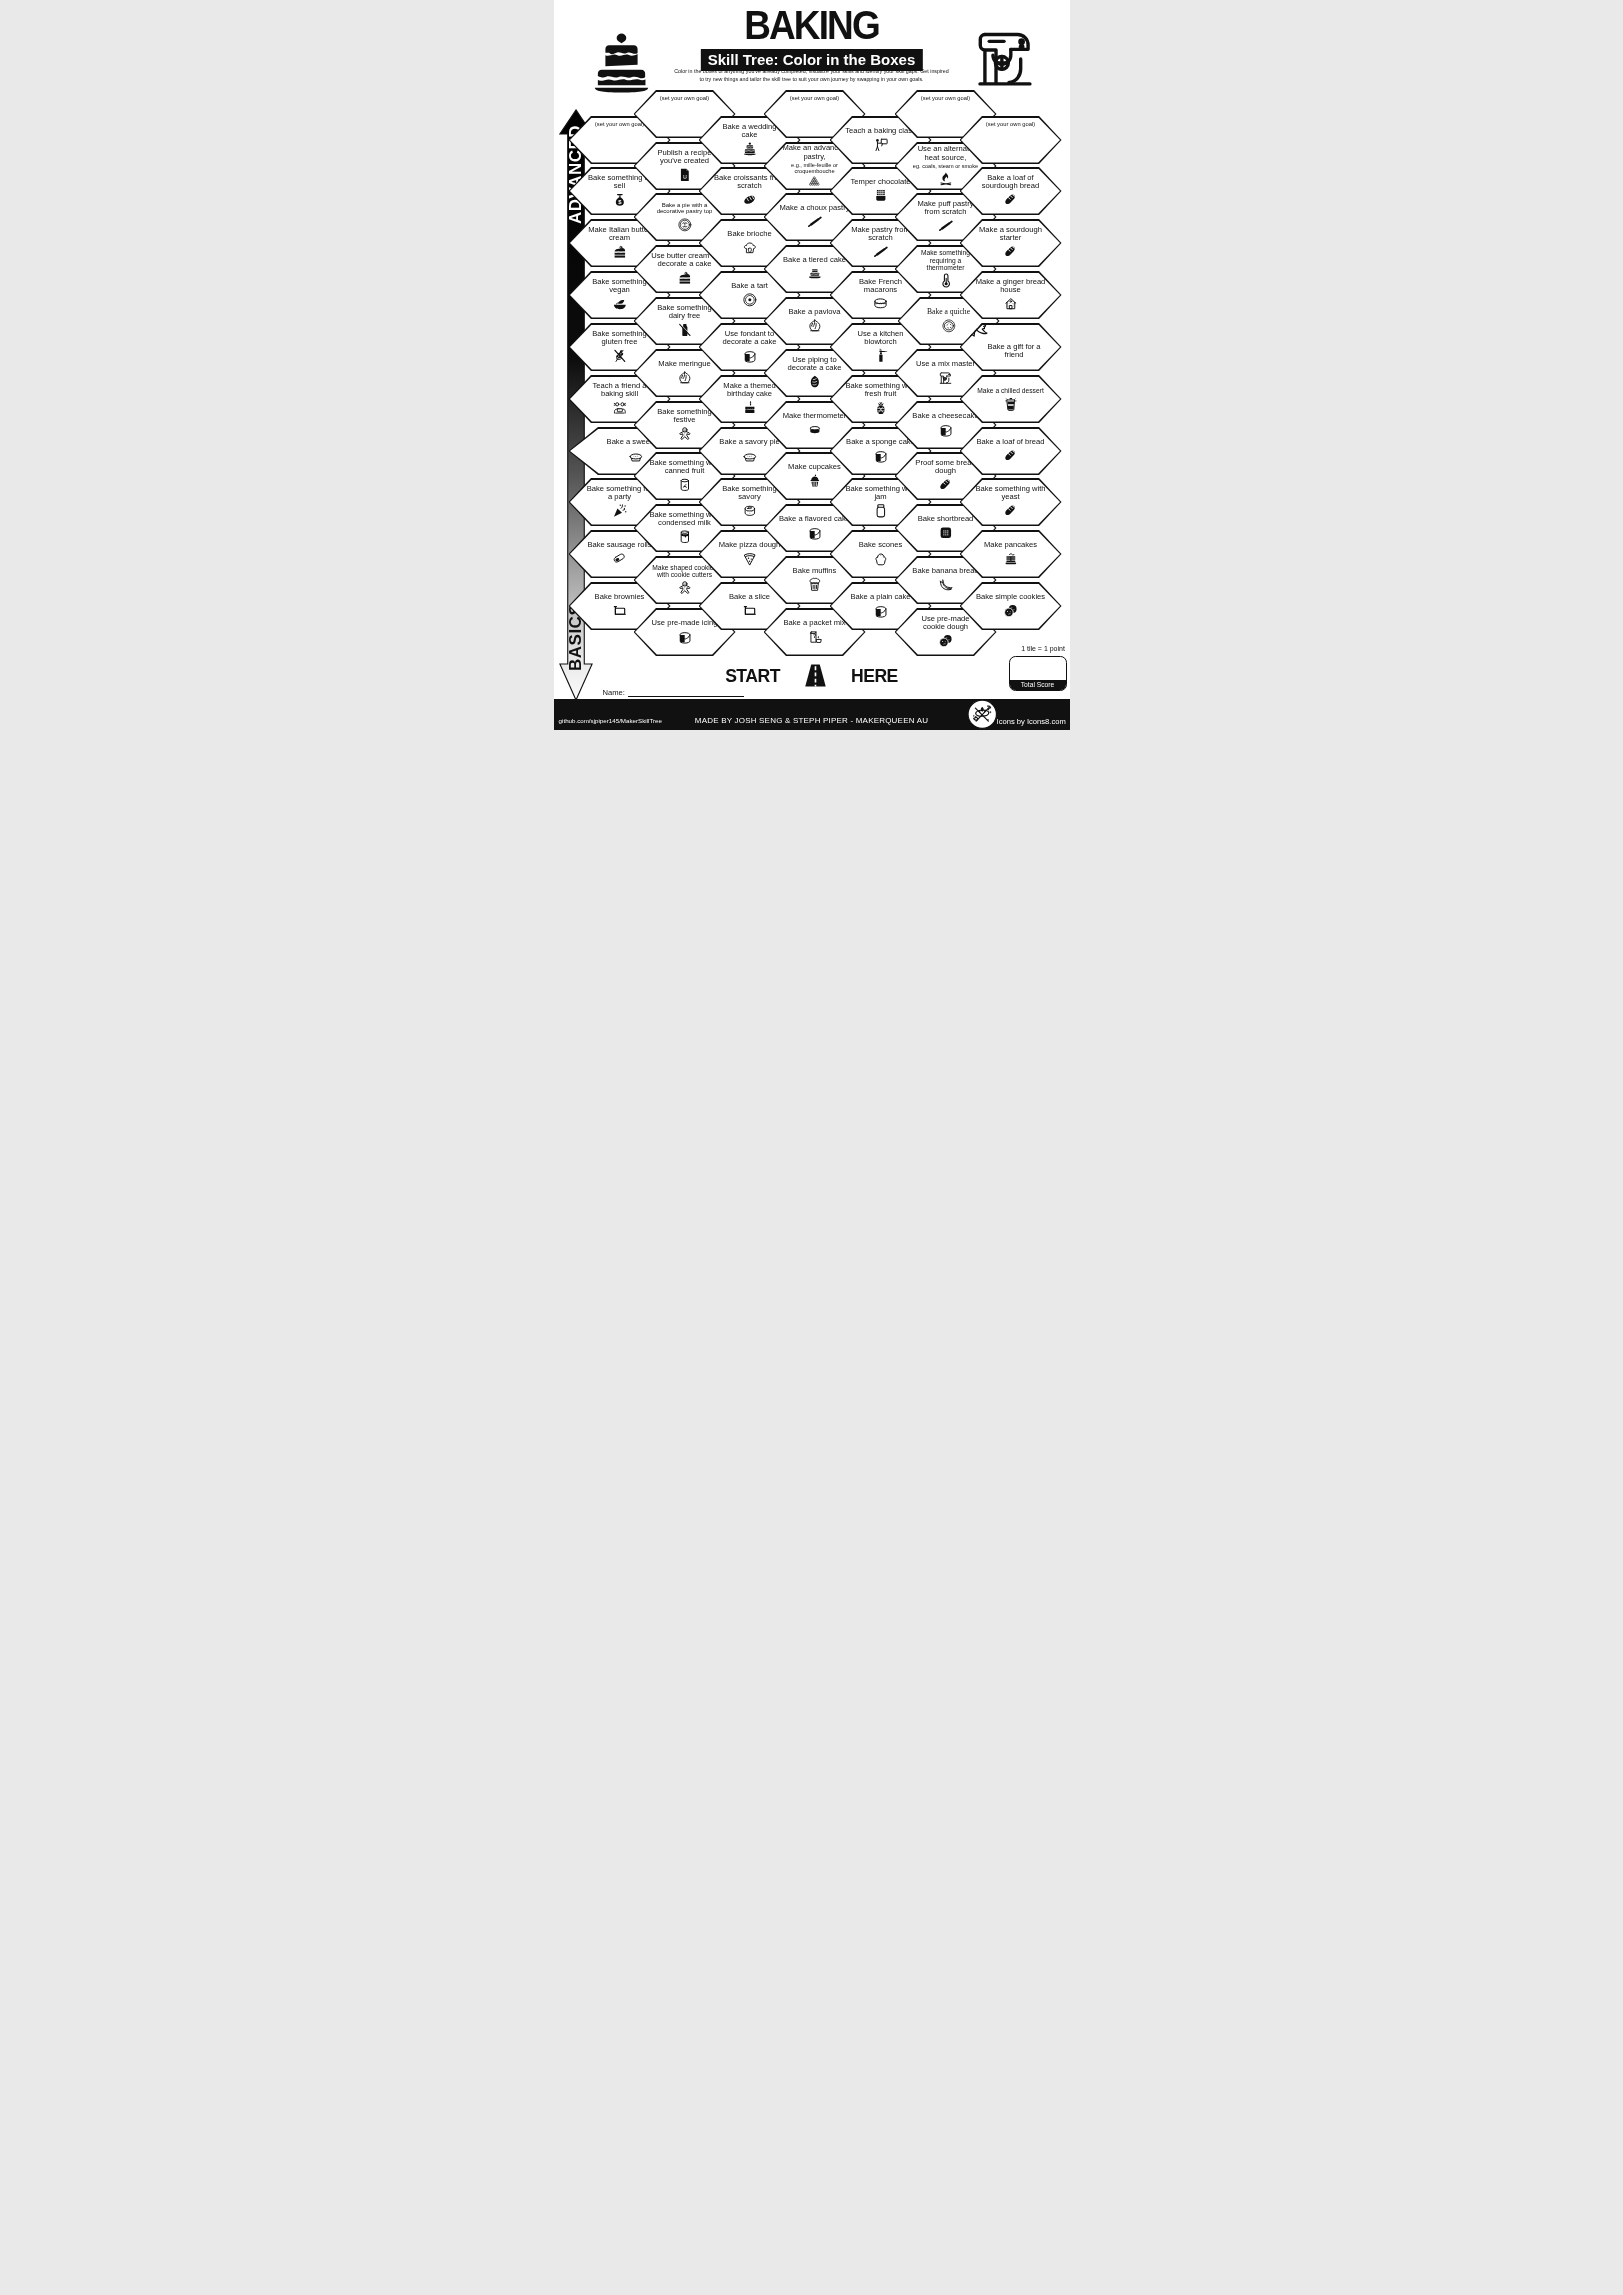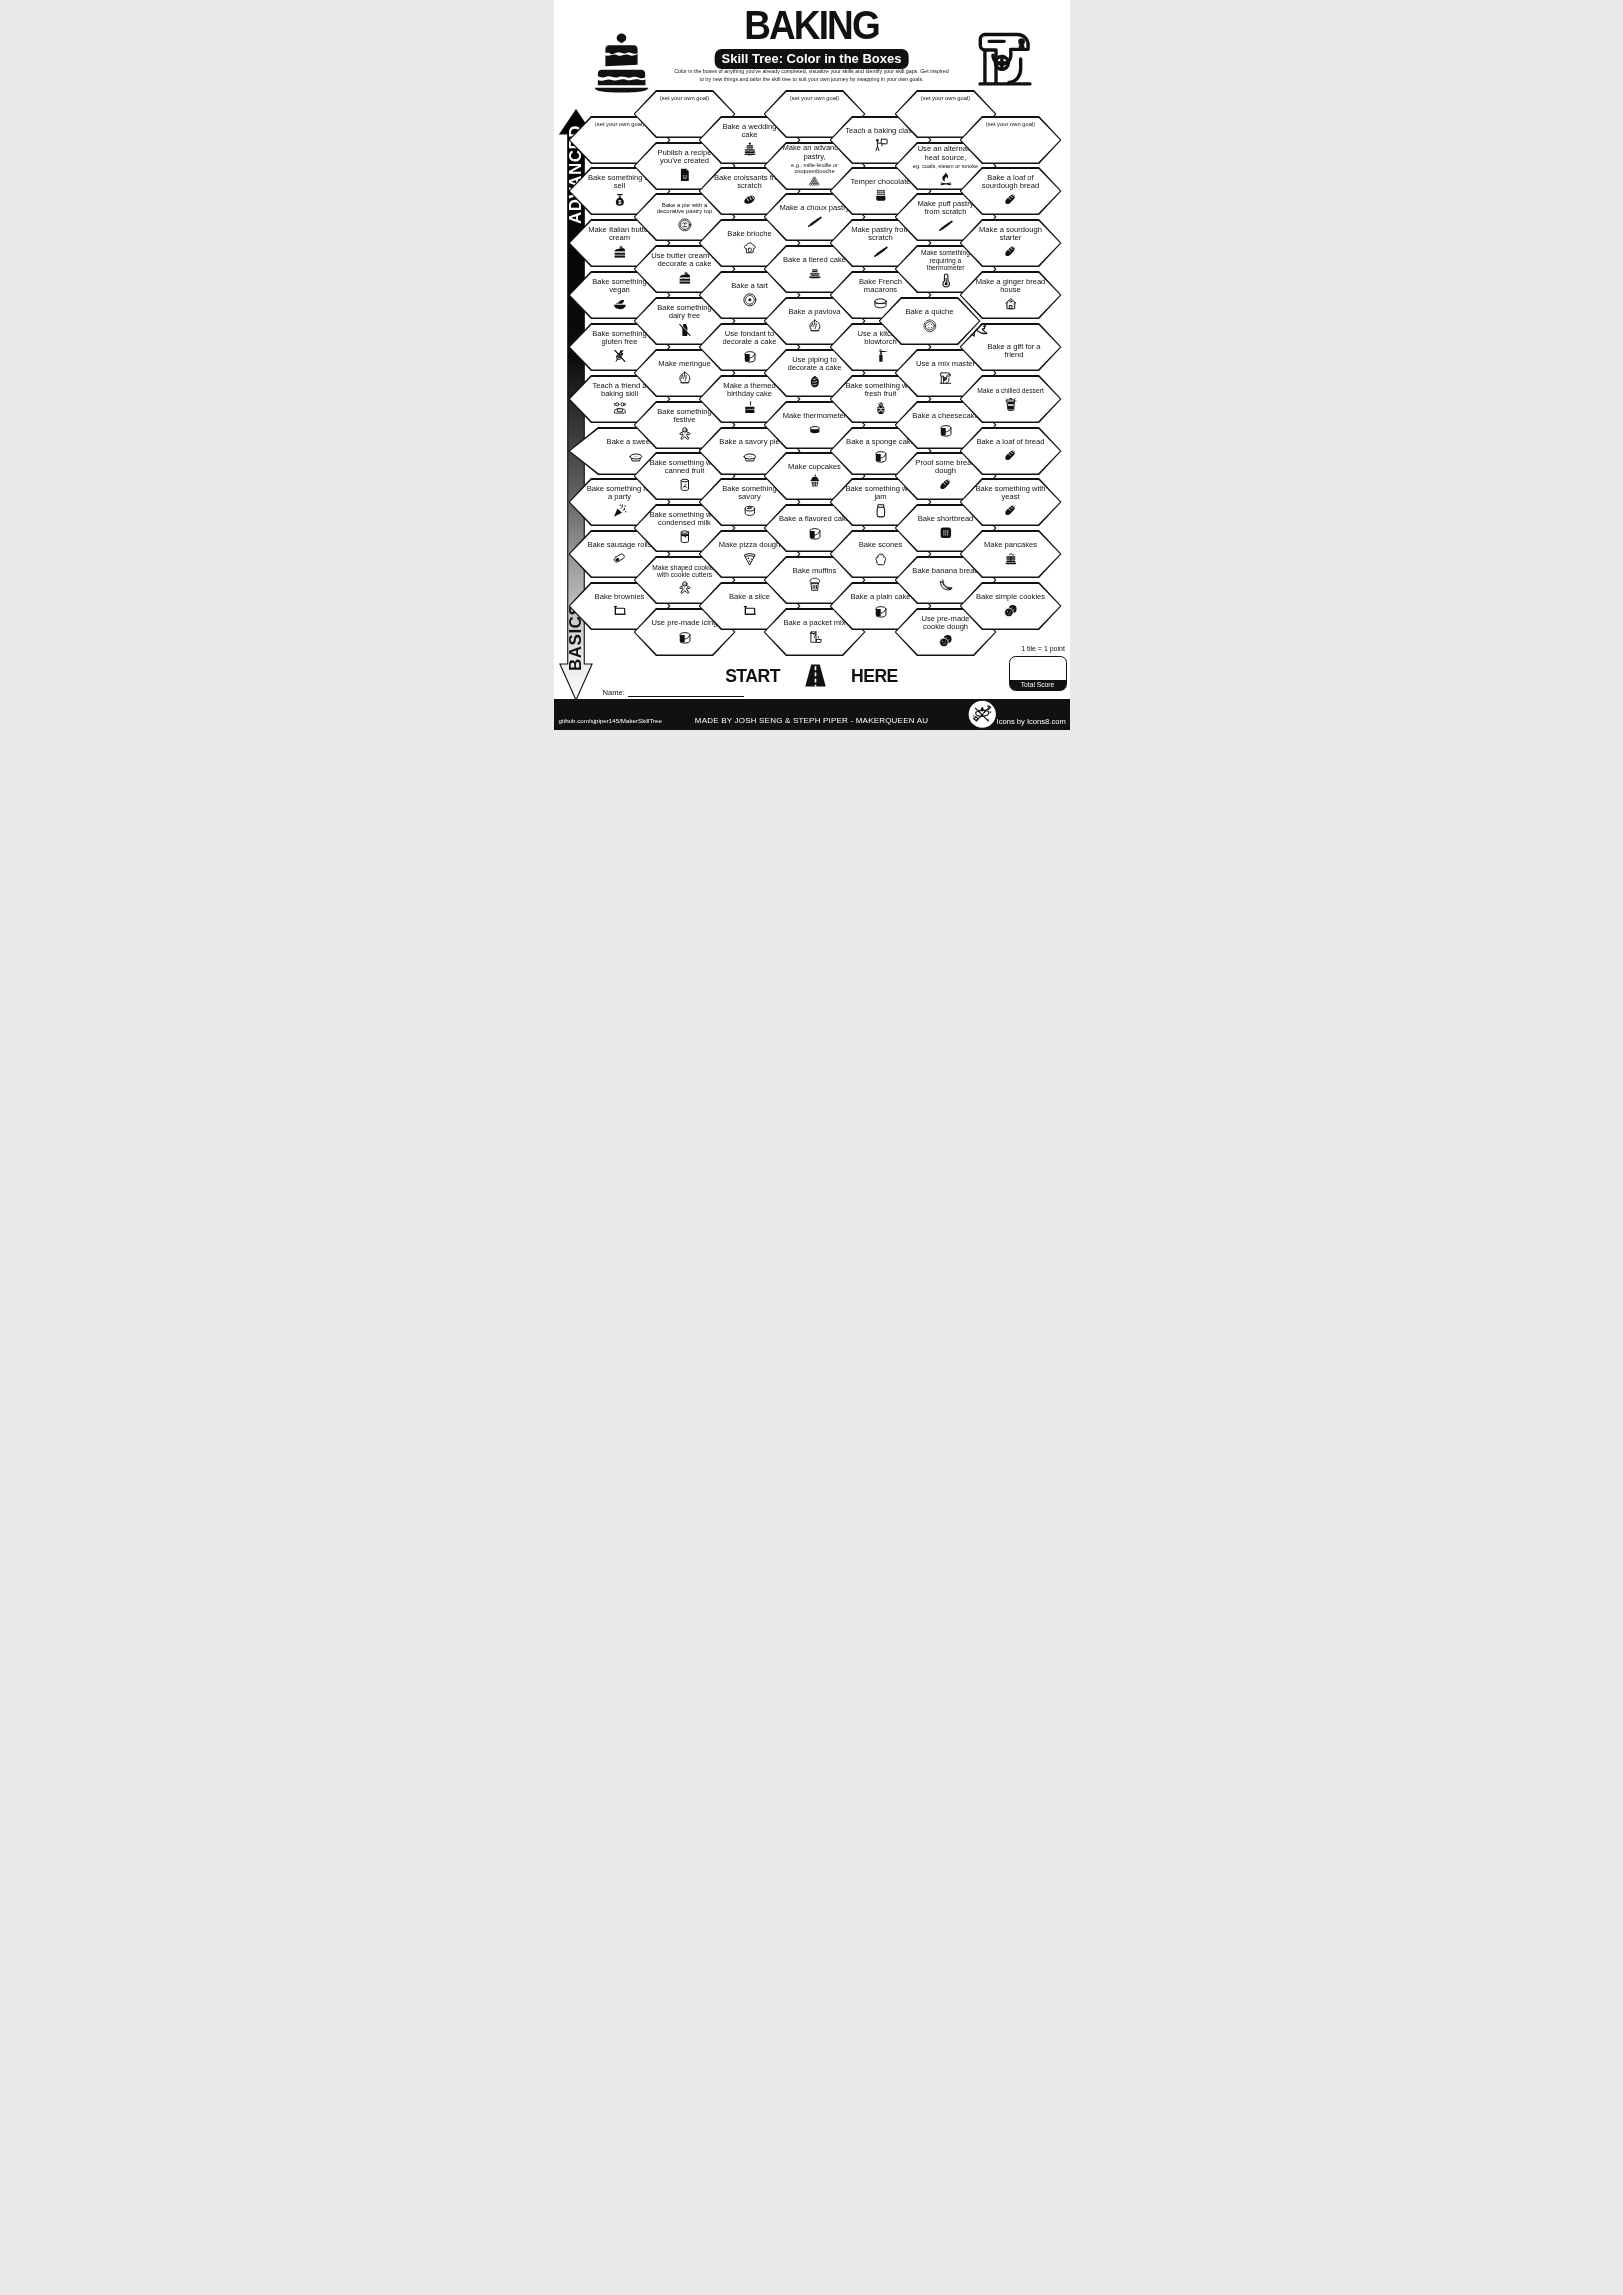--- a/index.html
+++ b/index.html
@@ -2,21 +2,21 @@
 <html style="font-size:7.4px"><head>
 <meta charset="utf-8">
 <style>
   html,body{margin:0;padding:0;background:#e9e9e9;}
   .page{position:relative;width:516px;height:730px;margin:0 auto;background:#fff;
         font-family:"Liberation Sans","DejaVu Sans",sans-serif;color:#111;overflow:hidden;}
   
   .title{position:absolute;left:0;right:0;top:3.7px;text-align:center;font-size:37px;font-weight:900;
          letter-spacing:-1.9px;line-height:1;transform:scaleY(1.12);transform-origin:top center;}
   .subtitle{position:absolute;top:49px;left:50%;transform:translateX(-50%);background:#111;color:#fff;
-            font-size:13px;font-weight:700;padding:1.9px 7.4px 3.2px;white-space:nowrap;border-radius:7px;}
+            font-size:15px;font-weight:700;padding:1.9px 7.4px 3.2px;white-space:nowrap;}
   .tagline{position:absolute;top:68px;left:50%;transform:translateX(-50%);width:315px;text-align:center;
            font-size:5.3px;line-height:1.42;}
   .hdr-icon{position:absolute;}
   .hdr-cake{left:39px;top:27px;width:57px;height:68px;}
   .hdr-mixer{left:415px;top:21px;width:75px;height:74px;}
   .hdr-icon svg{width:100%;height:100%;}
   
   .arrow{position:absolute;left:5.6px;top:109px;width:34px;height:592px;}
   .arrow svg{width:100%;height:100%;}
   .axis-label{position:absolute;left:5.6px;width:34px;display:flex;align-items:center;justify-content:center;
@@ -776,21 +776,21 @@
       <div class="hex mid" style="left: 341px; top: 245px;">
         <div class="hex-inner">
           <div class="hex-label">Make something requiring a thermometer</div>
           <span class="hex-icon"><svg viewBox="0 0 24 24">
               <path d="M9.8 4.2a2.7 2.7 0 0 1 5.4 0v8a5 5 0 1 1-5.4 0z" stroke="#111" fill="none" stroke-linecap="round" stroke-linejoin="round" stroke-width="1.7"></path>
               <circle cx="12.5" cy="16.4" r="2.4" fill="#111"></circle>
               <rect x="11.7" y="7.6" width="1.6" height="8.2" fill="#111"></rect>
             </svg></span>
         </div>
       </div>
-      <div class="hex" style="left: 325px; top: 297px;">
+      <div class="hex" style="left: 344px; top: 297px; font-family: Liberation Serif, serif;">
         <div class="hex-inner">
           <div class="hex-label">Bake a quiche</div>
           <span class="hex-icon"><svg viewBox="0 0 24 24">
               <g stroke="#111" fill="none" stroke-linecap="round" stroke-linejoin="round" stroke-width="1.3">
                 <circle cx="12" cy="12" r="9" stroke-dasharray="2.3 1.4"></circle>
                 <ellipse cx="12" cy="12" rx="6.9" ry="6.3"></ellipse>
               </g>
               <g fill="#111">
                 <path d="M8.8 9.4l2.2 1-1.9 1.1zM14 8.8l1.9 1.3-2.1.8zM9.4 14.6l2.1-.6-.6 1.9zM14.6 13.4l1.6 1.5-2.3.4z"></path>
                 <circle cx="12" cy="8.2" r="0.5"></circle>

